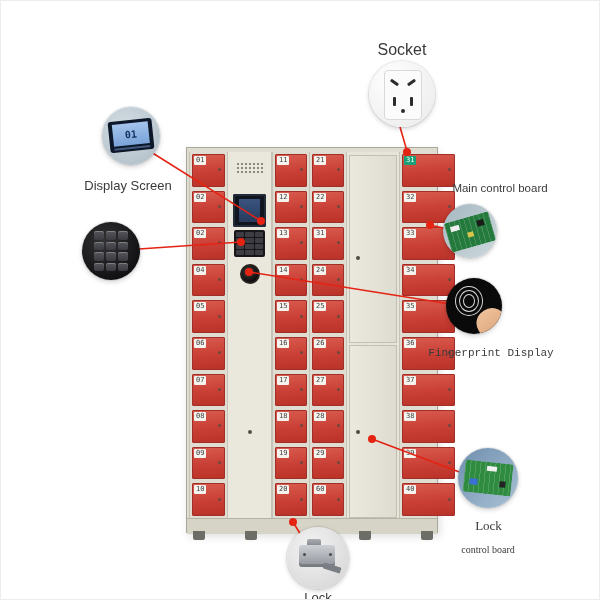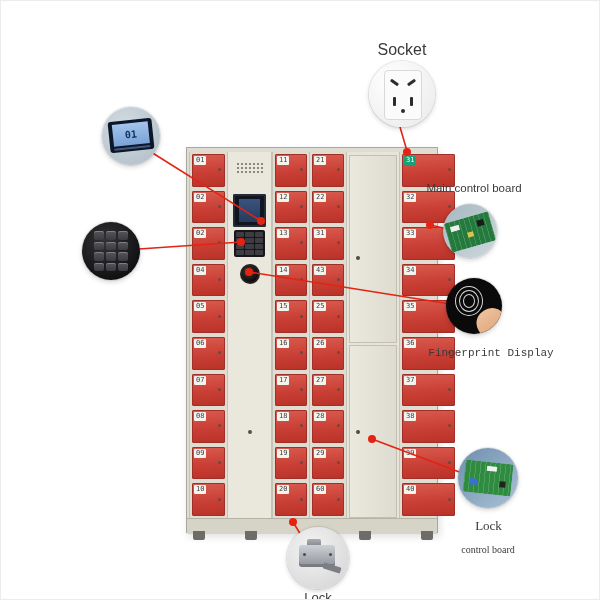--- a/index.html
+++ b/index.html
@@ -112,21 +112,21 @@
   .lock-cam{position:absolute;left:36px;top:38px;width:18px;height:6px;background:#7a7e85;
             transform:rotate(18deg);border-radius:1px;}
   .lock-screw{position:absolute;width:3px;height:3px;border-radius:50%;background:#4c4c4c;}
   .ls1{left:16px;top:26px;} .ls2{left:42px;top:26px;}
 
   
   .callout-label{position:absolute;color:#3a3a3a;text-align:center;z-index:11;}
   .lbl-socket{left:365px;top:40px;width:72px;font-size:16px;}
   .lbl-display{left:52px;top:177px;width:150px;font-size:13px;}
   .lbl-keyboard{left:35px;top:287px;width:160px;font-size:13px;}
-  .lbl-mainboard{left:394px;top:181px;width:158px;font-size:11.5px;}
+  .lbl-mainboard{left:420px;top:181px;width:158px;font-size:11.5px;}
   .lbl-fingerprint{left:408px;top:346px;width:164px;font-size:11px;font-family:"Liberation Mono", monospace;}
   .lbl-lockboard1{left:445px;top:517px;width:85px;font-size:13px;font-family:"Liberation Serif", serif;}
   .lbl-lockboard2{left:423px;top:543px;width:128px;font-size:10px;font-family:"Liberation Serif", serif;}
   .lbl-lock{left:284px;top:589px;width:66px;font-size:13px;}
 </style>
 </head>
 <body>
 
 <div class="stage">
 
@@ -315,21 +315,21 @@
           </div>
         </div>
         <div class="door-cell">
           <div class="door">
             <span class="door-num">31</span>
             <span class="keyhole"></span>
           </div>
         </div>
         <div class="door-cell">
           <div class="door">
-            <span class="door-num">43</span>
+            <span class="door-num">24</span>
             <span class="keyhole"></span>
           </div>
         </div>
         <div class="door-cell">
           <div class="door">
             <span class="door-num">25</span>
             <span class="keyhole"></span>
           </div>
         </div>
         <div class="door-cell">
@@ -505,19 +505,20 @@
 
   <div class="photo lock-photo">
     <div class="lock-cyl"></div>
     <div class="lock-body"></div>
     <div class="lock-cam"></div>
     <span class="lock-screw ls1"></span>
       <span class="lock-screw ls2"></span>
   </div>
 
   <div class="callout-label lbl-socket">Socket</div>
+  <div class="callout-label lbl-display">Display Screen</div>
   <div class="callout-label lbl-mainboard">Main control board</div>
   <div class="callout-label lbl-fingerprint">Fingerprint Display</div>
   <div class="callout-label lbl-lockboard1">Lock</div>
   <div class="callout-label lbl-lockboard2">control board</div>
   <div class="callout-label lbl-lock">Lock</div>
 
 </div>
 
 </body></html>

